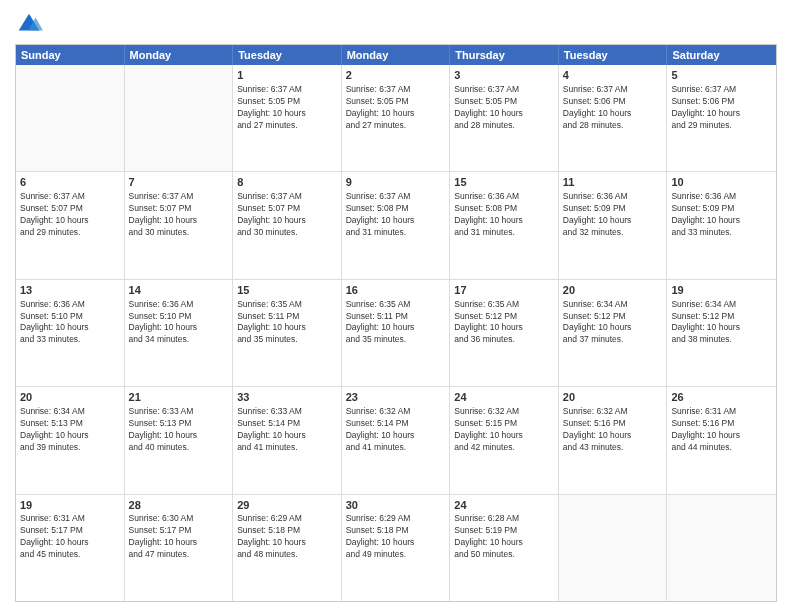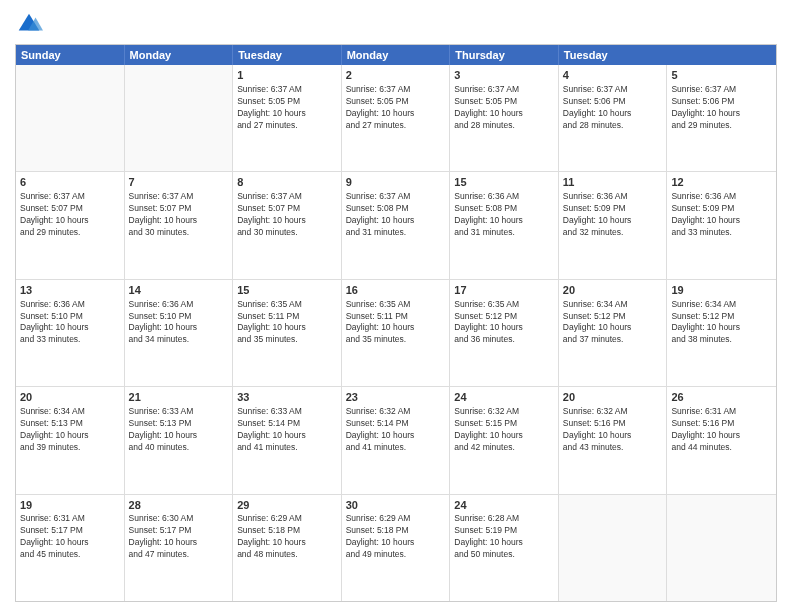--- a/index.html
+++ b/index.html
@@ -131,20 +131,21 @@
   </div>
 
   <div class="calendar">
     <div class="cal-header-row">
     <div class="cal-header-cell">Sunday</div>
         <div class="cal-header-cell">Monday</div>
         <div class="cal-header-cell">Tuesday</div>
         <div class="cal-header-cell">Monday</div>
         <div class="cal-header-cell">Thursday</div>
         <div class="cal-header-cell">Tuesday</div>
+        <div class="cal-header-cell">Saturday</div>
       </div>
     <div class="cal-body">
     <div class="cal-week">
           <div class="cal-cell empty"></div>
           <div class="cal-cell empty"></div>
           <div class="cal-cell">
             <span class="day-num">1</span>
             <div class="day-info" style="white-space: pre-line;">Sunrise: 6:37 AM
 Sunset: 5:05 PM
 Daylight: 10 hours
@@ -216,21 +217,21 @@
 and 31 minutes.</div>
           </div>
           <div class="cal-cell">
             <span class="day-num">11</span>
             <div class="day-info" style="white-space: pre-line;">Sunrise: 6:36 AM
 Sunset: 5:09 PM
 Daylight: 10 hours
 and 32 minutes.</div>
           </div>
           <div class="cal-cell">
-            <span class="day-num">12</span>
+            <span class="day-num">10</span>
             <div class="day-info" style="white-space: pre-line;">Sunrise: 6:36 AM
 Sunset: 5:09 PM
 Daylight: 10 hours
 and 33 minutes.</div>
           </div>
         </div>
         <div class="cal-week">
           <div class="cal-cell">
             <span class="day-num">13</span>
             <div class="day-info" style="white-space: pre-line;">Sunrise: 6:36 AM

